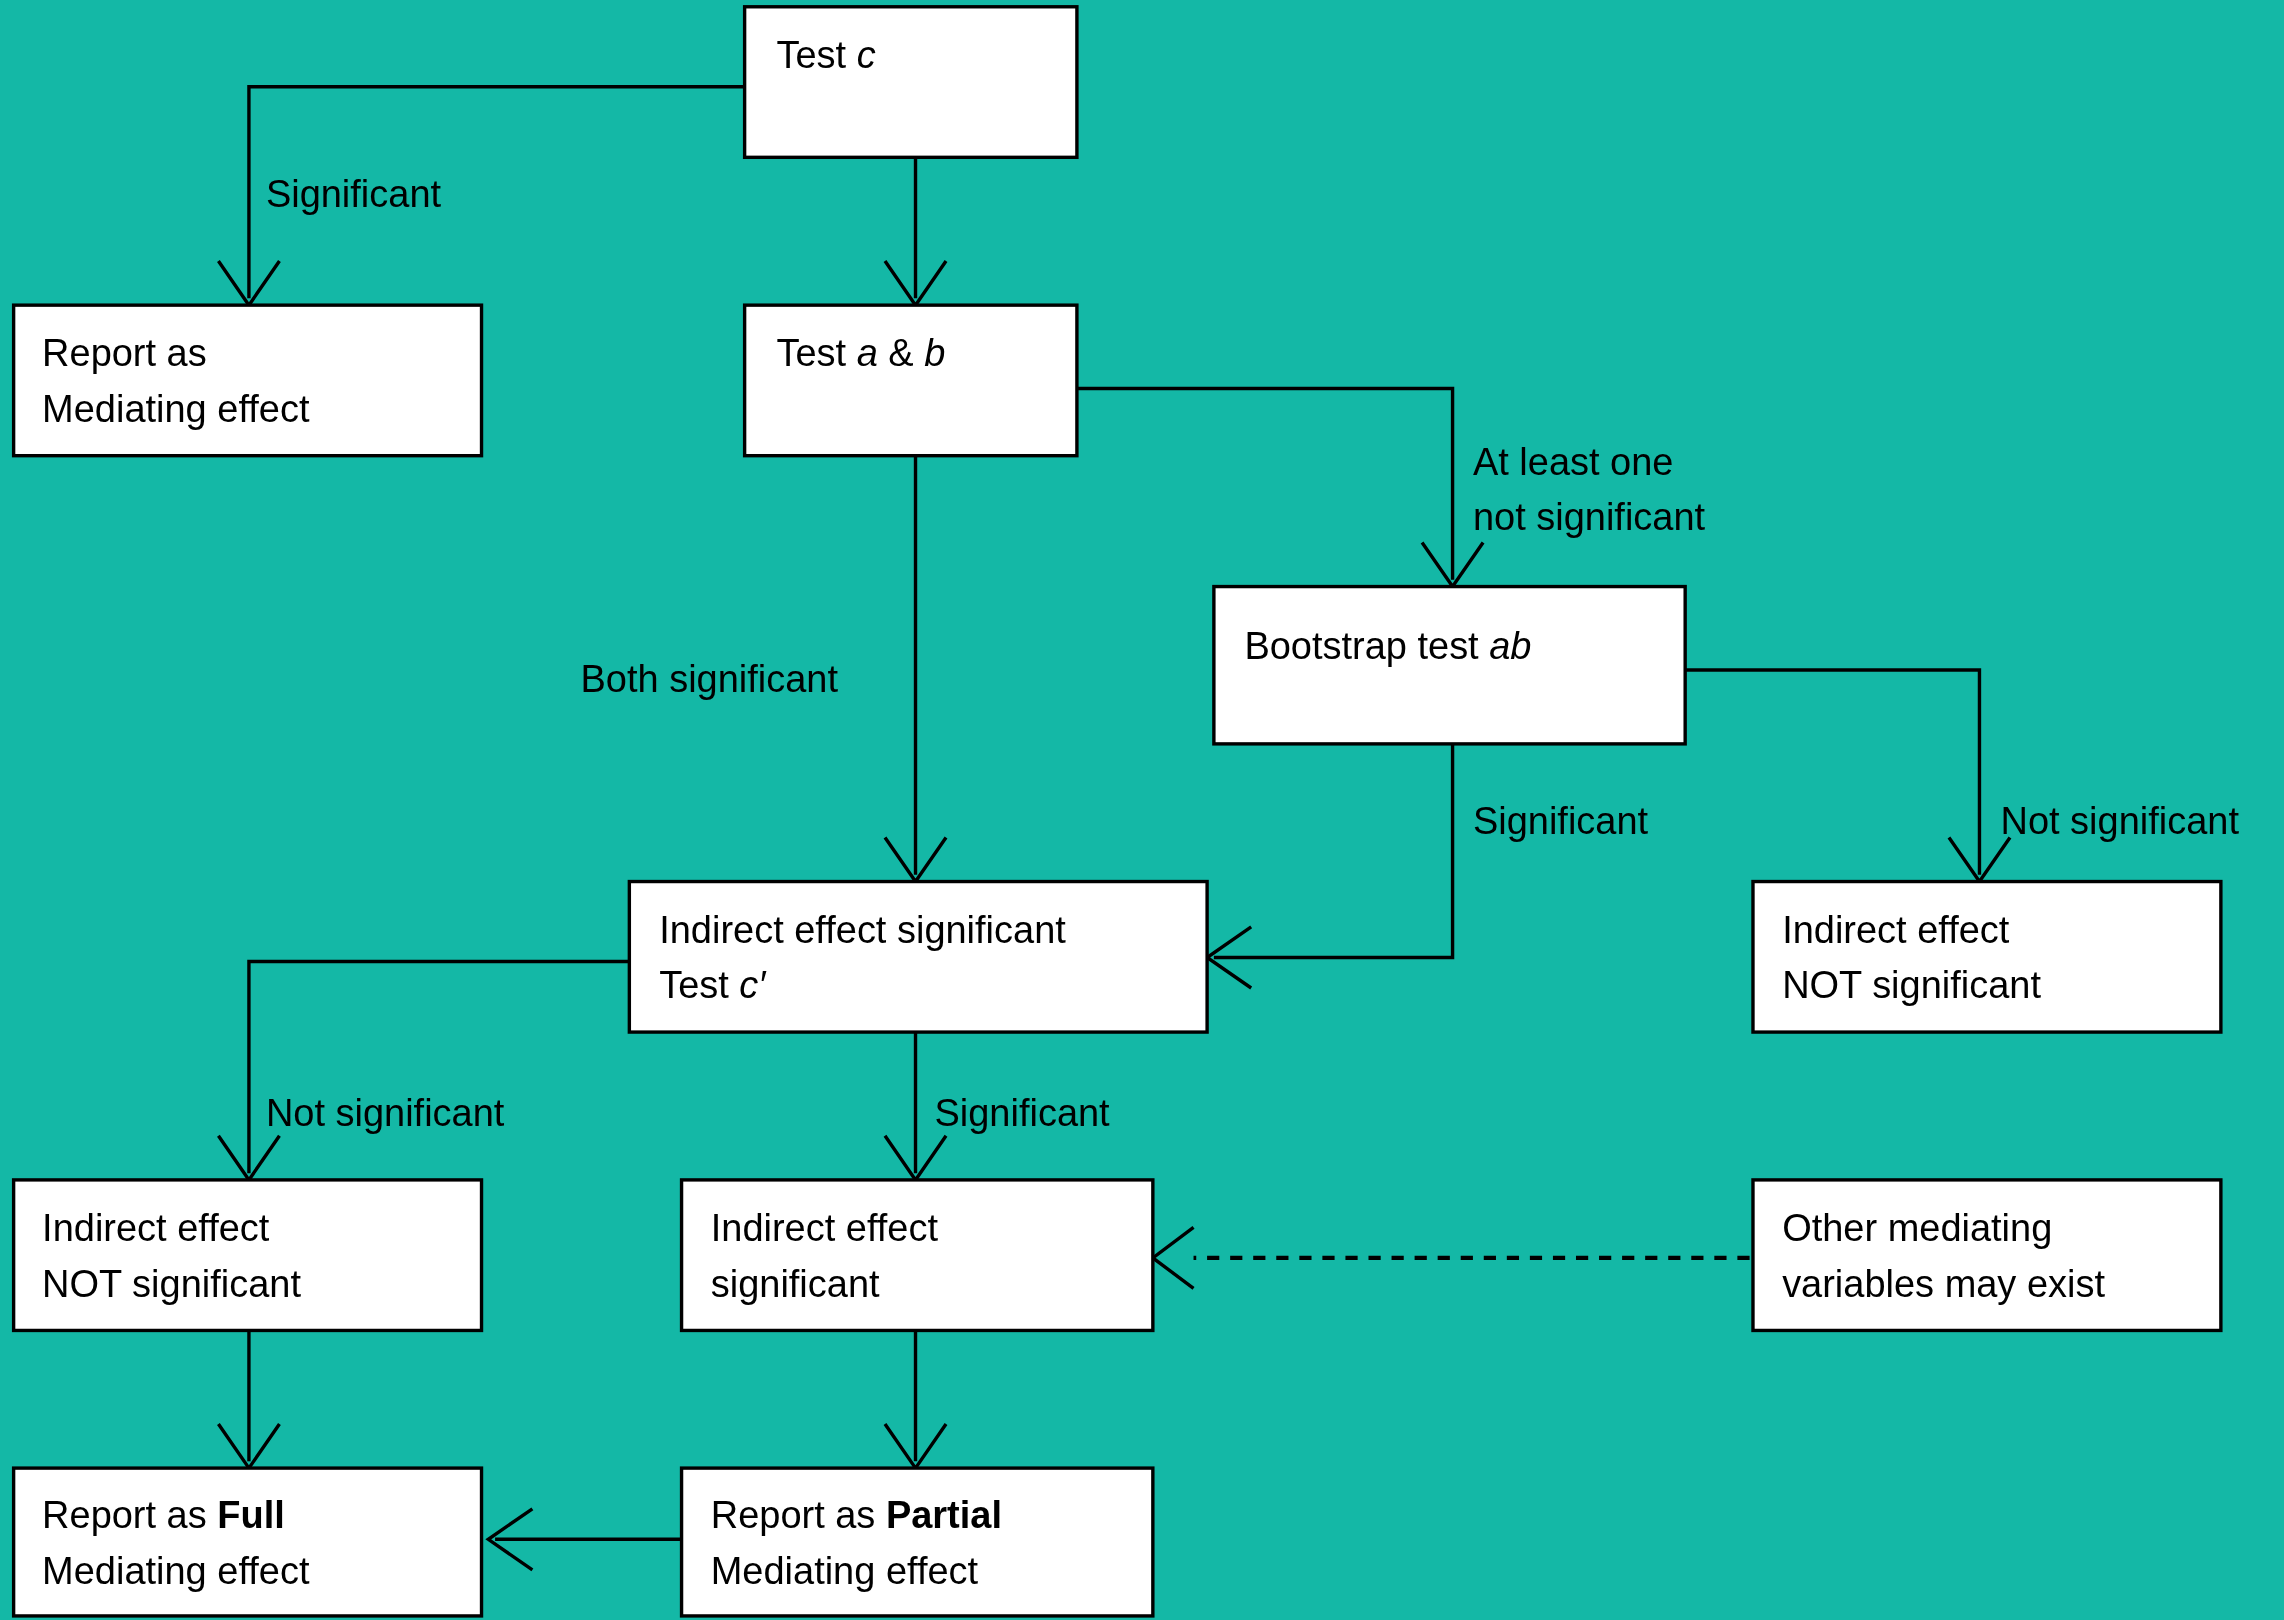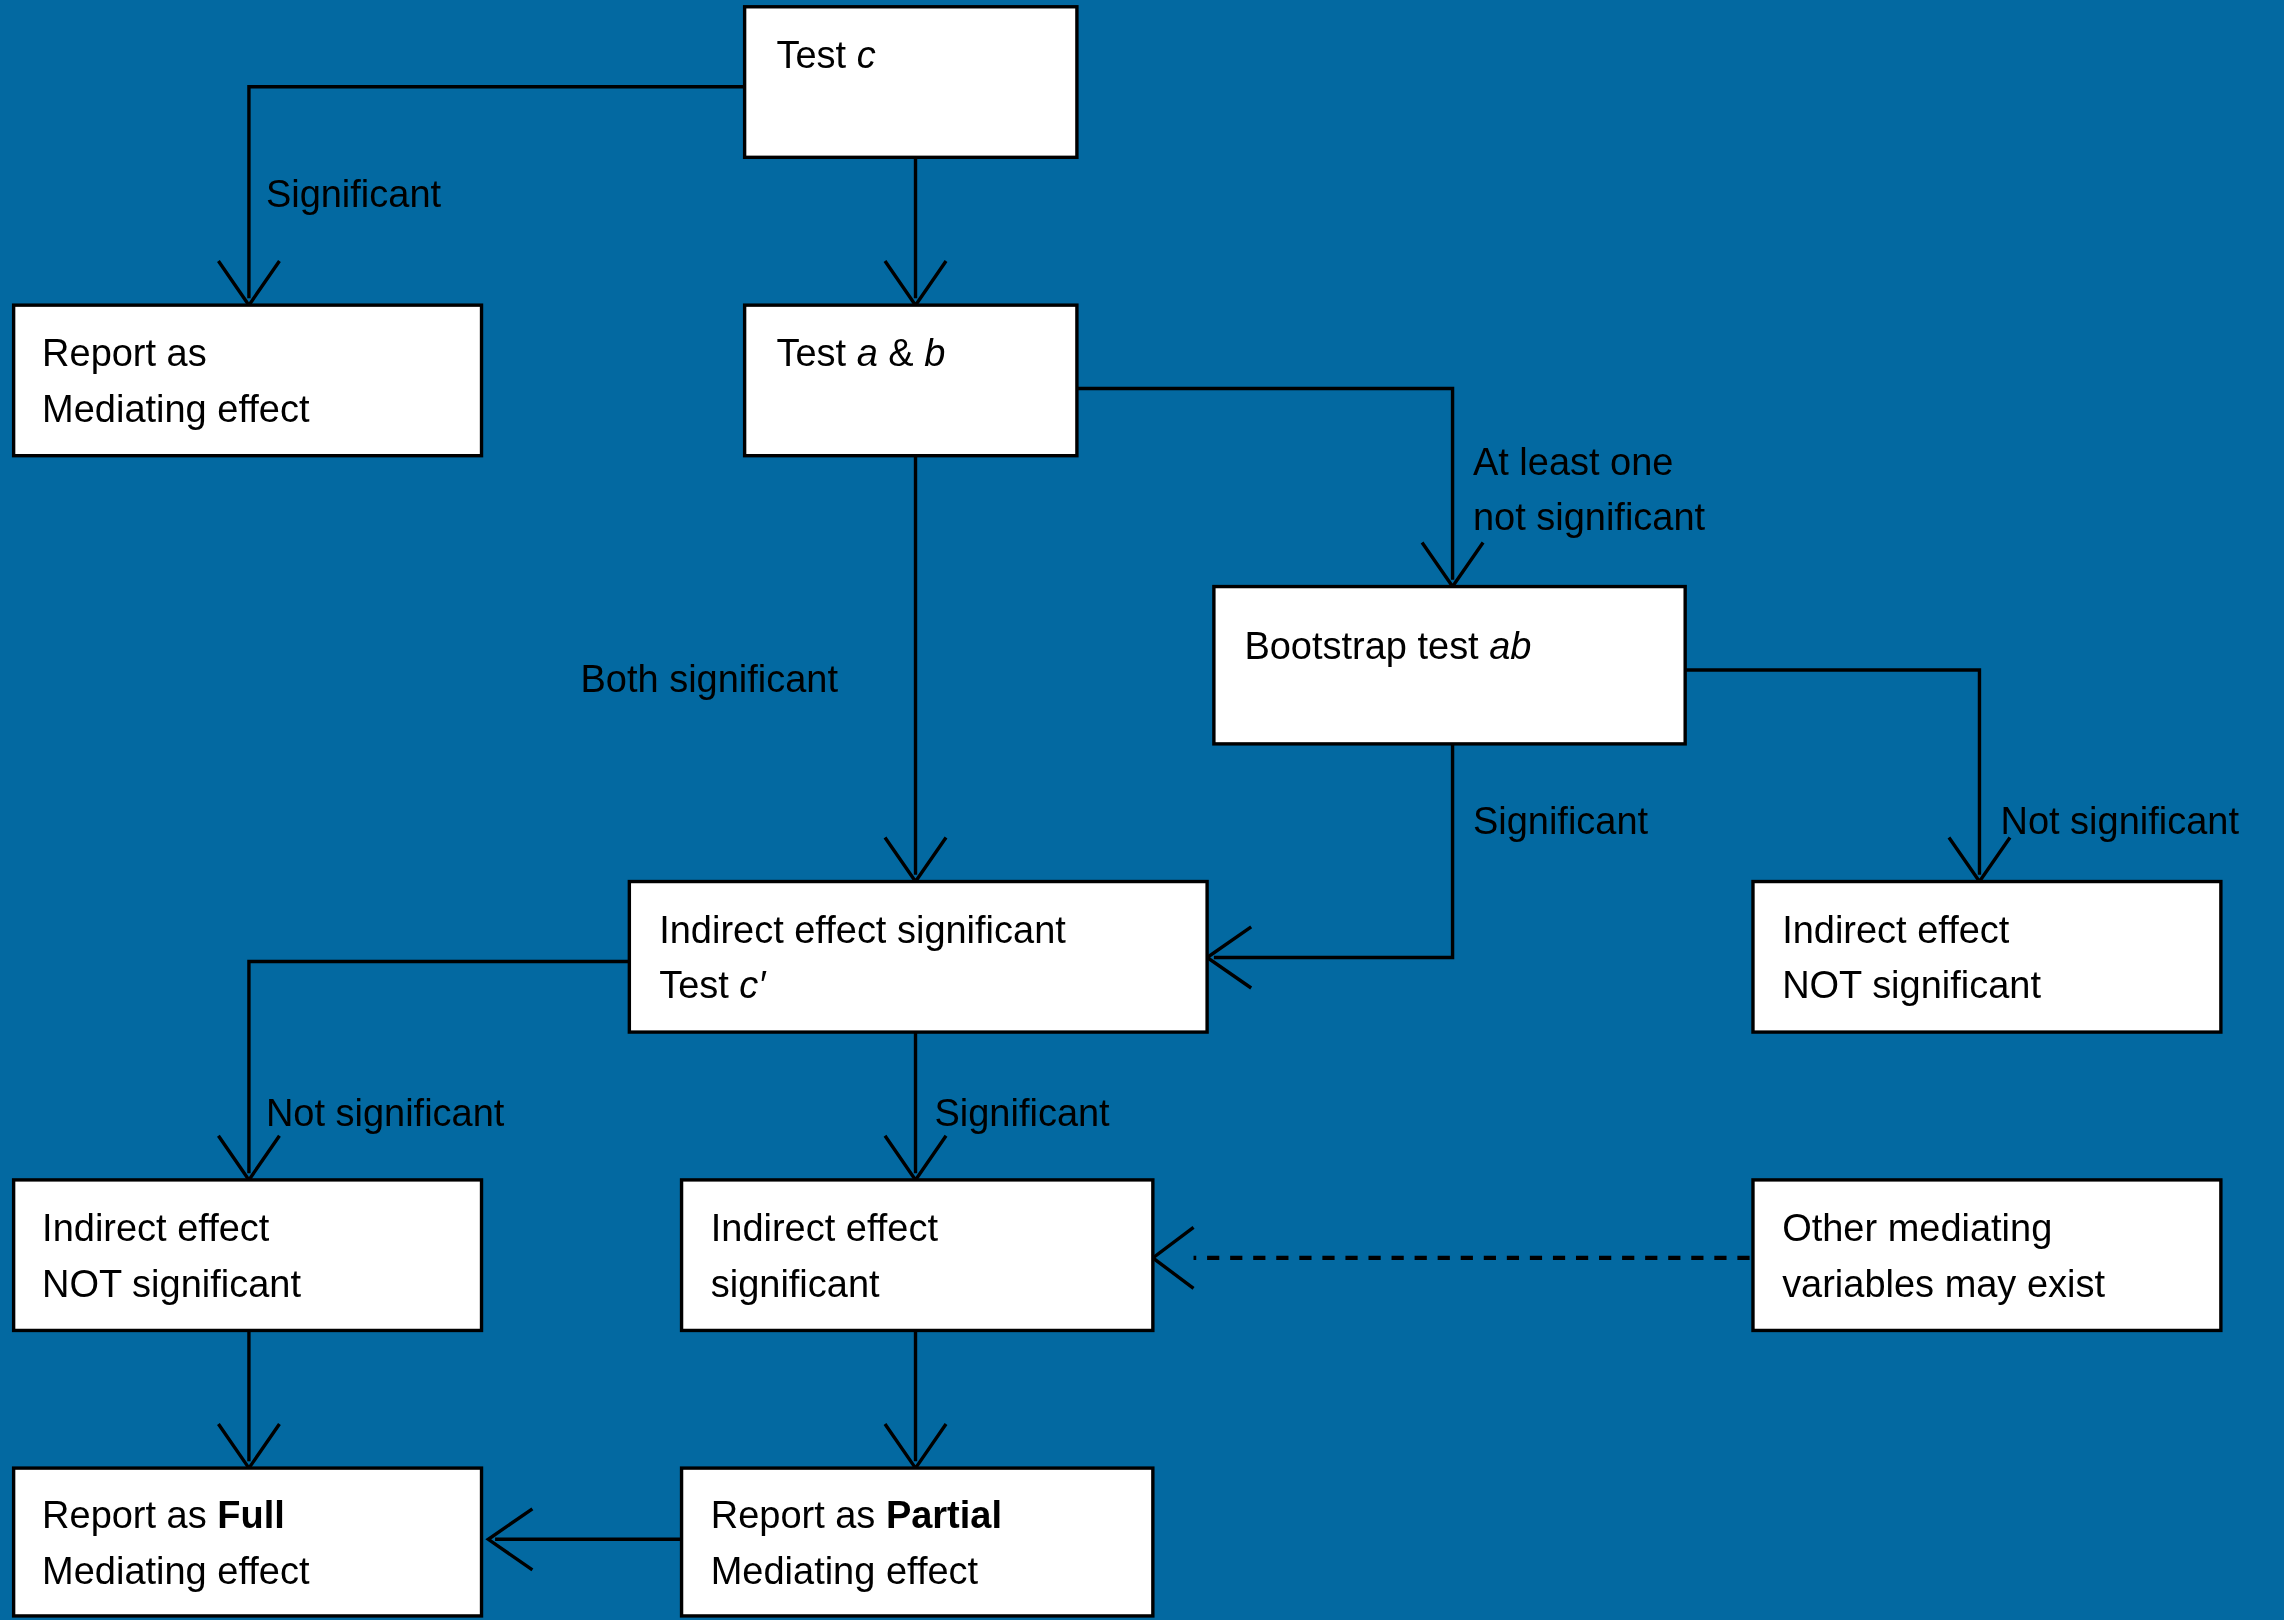--- a/index.html
+++ b/index.html
@@ -4,21 +4,21 @@
 <style>
   html, body {
     margin: 0;
     padding: 0;
     background: #ffffff;
   }
   #stage {
     position: relative;
     width: 2284px;
     height: 1620px;
-    background: #0369a1;
+    background: #14b8a6;
     font-family: "Liberation Sans", sans-serif;
   }
   svg.diagram {
     position: absolute;
     left: 0;
     top: 0;
     width: 2284px;
     height: 1620px;
     display: block;
   }

